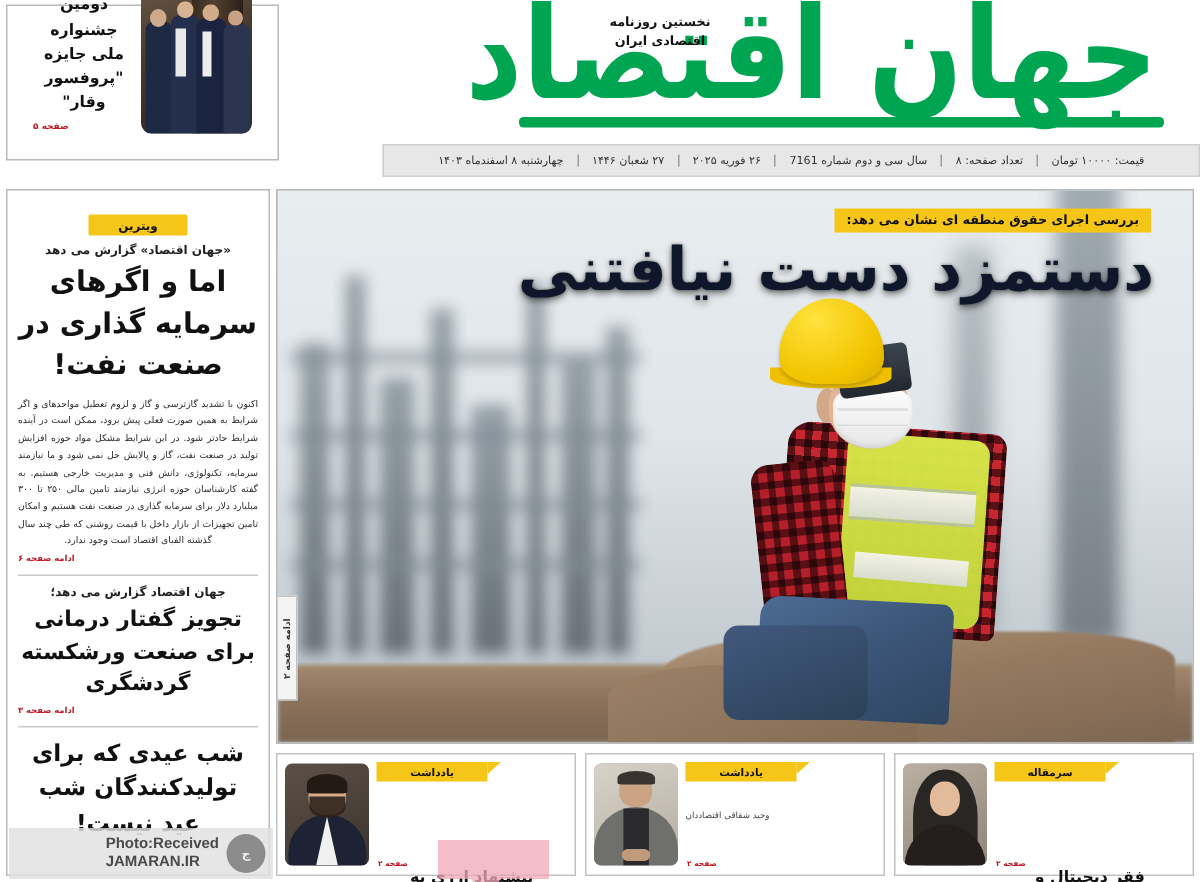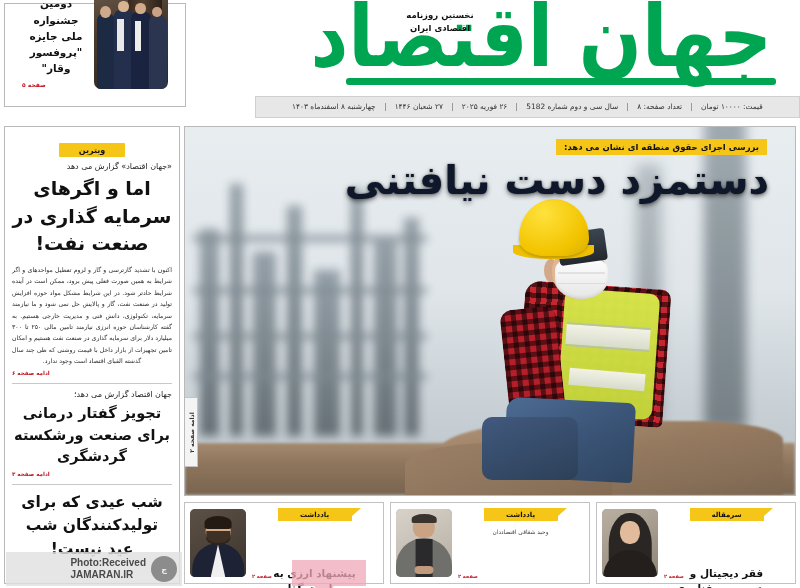--- a/index.html
+++ b/index.html
@@ -84,21 +84,21 @@
   
   .leftcol{
     position:absolute;left:4px;top:0;width:176px;height:458px;
     border:1px solid #b9b9b9;background:#fff;box-sizing:border-box;
     padding:16px 7px;
   }
   .vitrin-badge{
     width:66px;margin:0 auto 5px auto;background:#f5c518;color:#111;
     font-size:8px;font-weight:bold;text-align:center;padding:2.5px 0;border-radius:1px;
   }
-  .kicker-sm{font-size:8px;font-weight:normal;text-align:right;color:#222;margin-bottom:4px;}
+  .kicker-sm{font-size:8px;font-weight:bold;text-align:center;color:#222;margin-bottom:4px;}
   .lead-head{
     font-size:19px;font-weight:bold;text-align:center;line-height:1.45;
     color:#111;margin:2px 0 6px 0;
   }
   .lead-body{
     font-size:6.2px;line-height:1.85;text-align:justify;color:#2a2a2a;
     text-align-last:center;
   }
   .cont-mark{
     font-size:5.6px;color:#c01722;font-weight:bold;margin-top:3px;text-align:left;
@@ -248,21 +248,21 @@
 
   
   .strip{
     position:absolute;right:4px;top:376px;width:612px;height:82px;
     display:flex;flex-direction:row;gap:6px;
   }
   .colbox{
     flex:1;border:1px solid #c2c2c2;background:#fff;box-sizing:border-box;
     display:flex;flex-direction:row-reverse;padding:5px;gap:5px;position:relative;
   }
-  .colbox-main{flex:1;display:flex;flex-direction:column;align-items:center;position:relative;}
+  .colbox-main{flex:1;display:flex;flex-direction:column;align-items:flex-end;position:relative;gap:12px;}
   .col-badge{
     background:#f5c518;color:#111;font-size:7px;font-weight:bold;
     padding:2.5px 0;text-align:center;width:74px;margin-bottom:5px;position:relative;
   }
   .col-badge::before{
     content:"";position:absolute;right:-9px;top:0;width:0;height:0;
     border-top:8px solid #f5c518;border-right:9px solid transparent;
   }
   .col-title{
     font-size:10.5px;font-weight:bold;text-align:center;line-height:1.45;color:#111;
@@ -342,21 +342,21 @@
 
     <div class="logo-wrap">
       <div class="logo-title">جهان اقتصاد</div>
       <div class="logo-underline"></div>
       <div class="logo-tagline">نخستین روزنامه اقتصادی ایران</div>
     </div>
 
     <div class="datebar">
       <div class="cell">قیمت: ۱۰۰۰۰ تومان</div>
       <div class="cell">تعداد صفحه: ۸</div>
-      <div class="cell">سال سی و دوم شماره 5182</div>
+      <div class="cell">سال سی و دوم شماره 7161</div>
       <div class="cell">۲۶ فوریه ۲۰۲۵</div>
       <div class="cell">۲۷ شعبان ۱۴۴۶</div>
       <div class="cell">چهارشنبه ۸ اسفندماه ۱۴۰۳</div>
     </div>
   </div>
 
   <div class="body-row">
 
     <div class="leftcol">
       <div class="vitrin-badge">ویترین</div>

